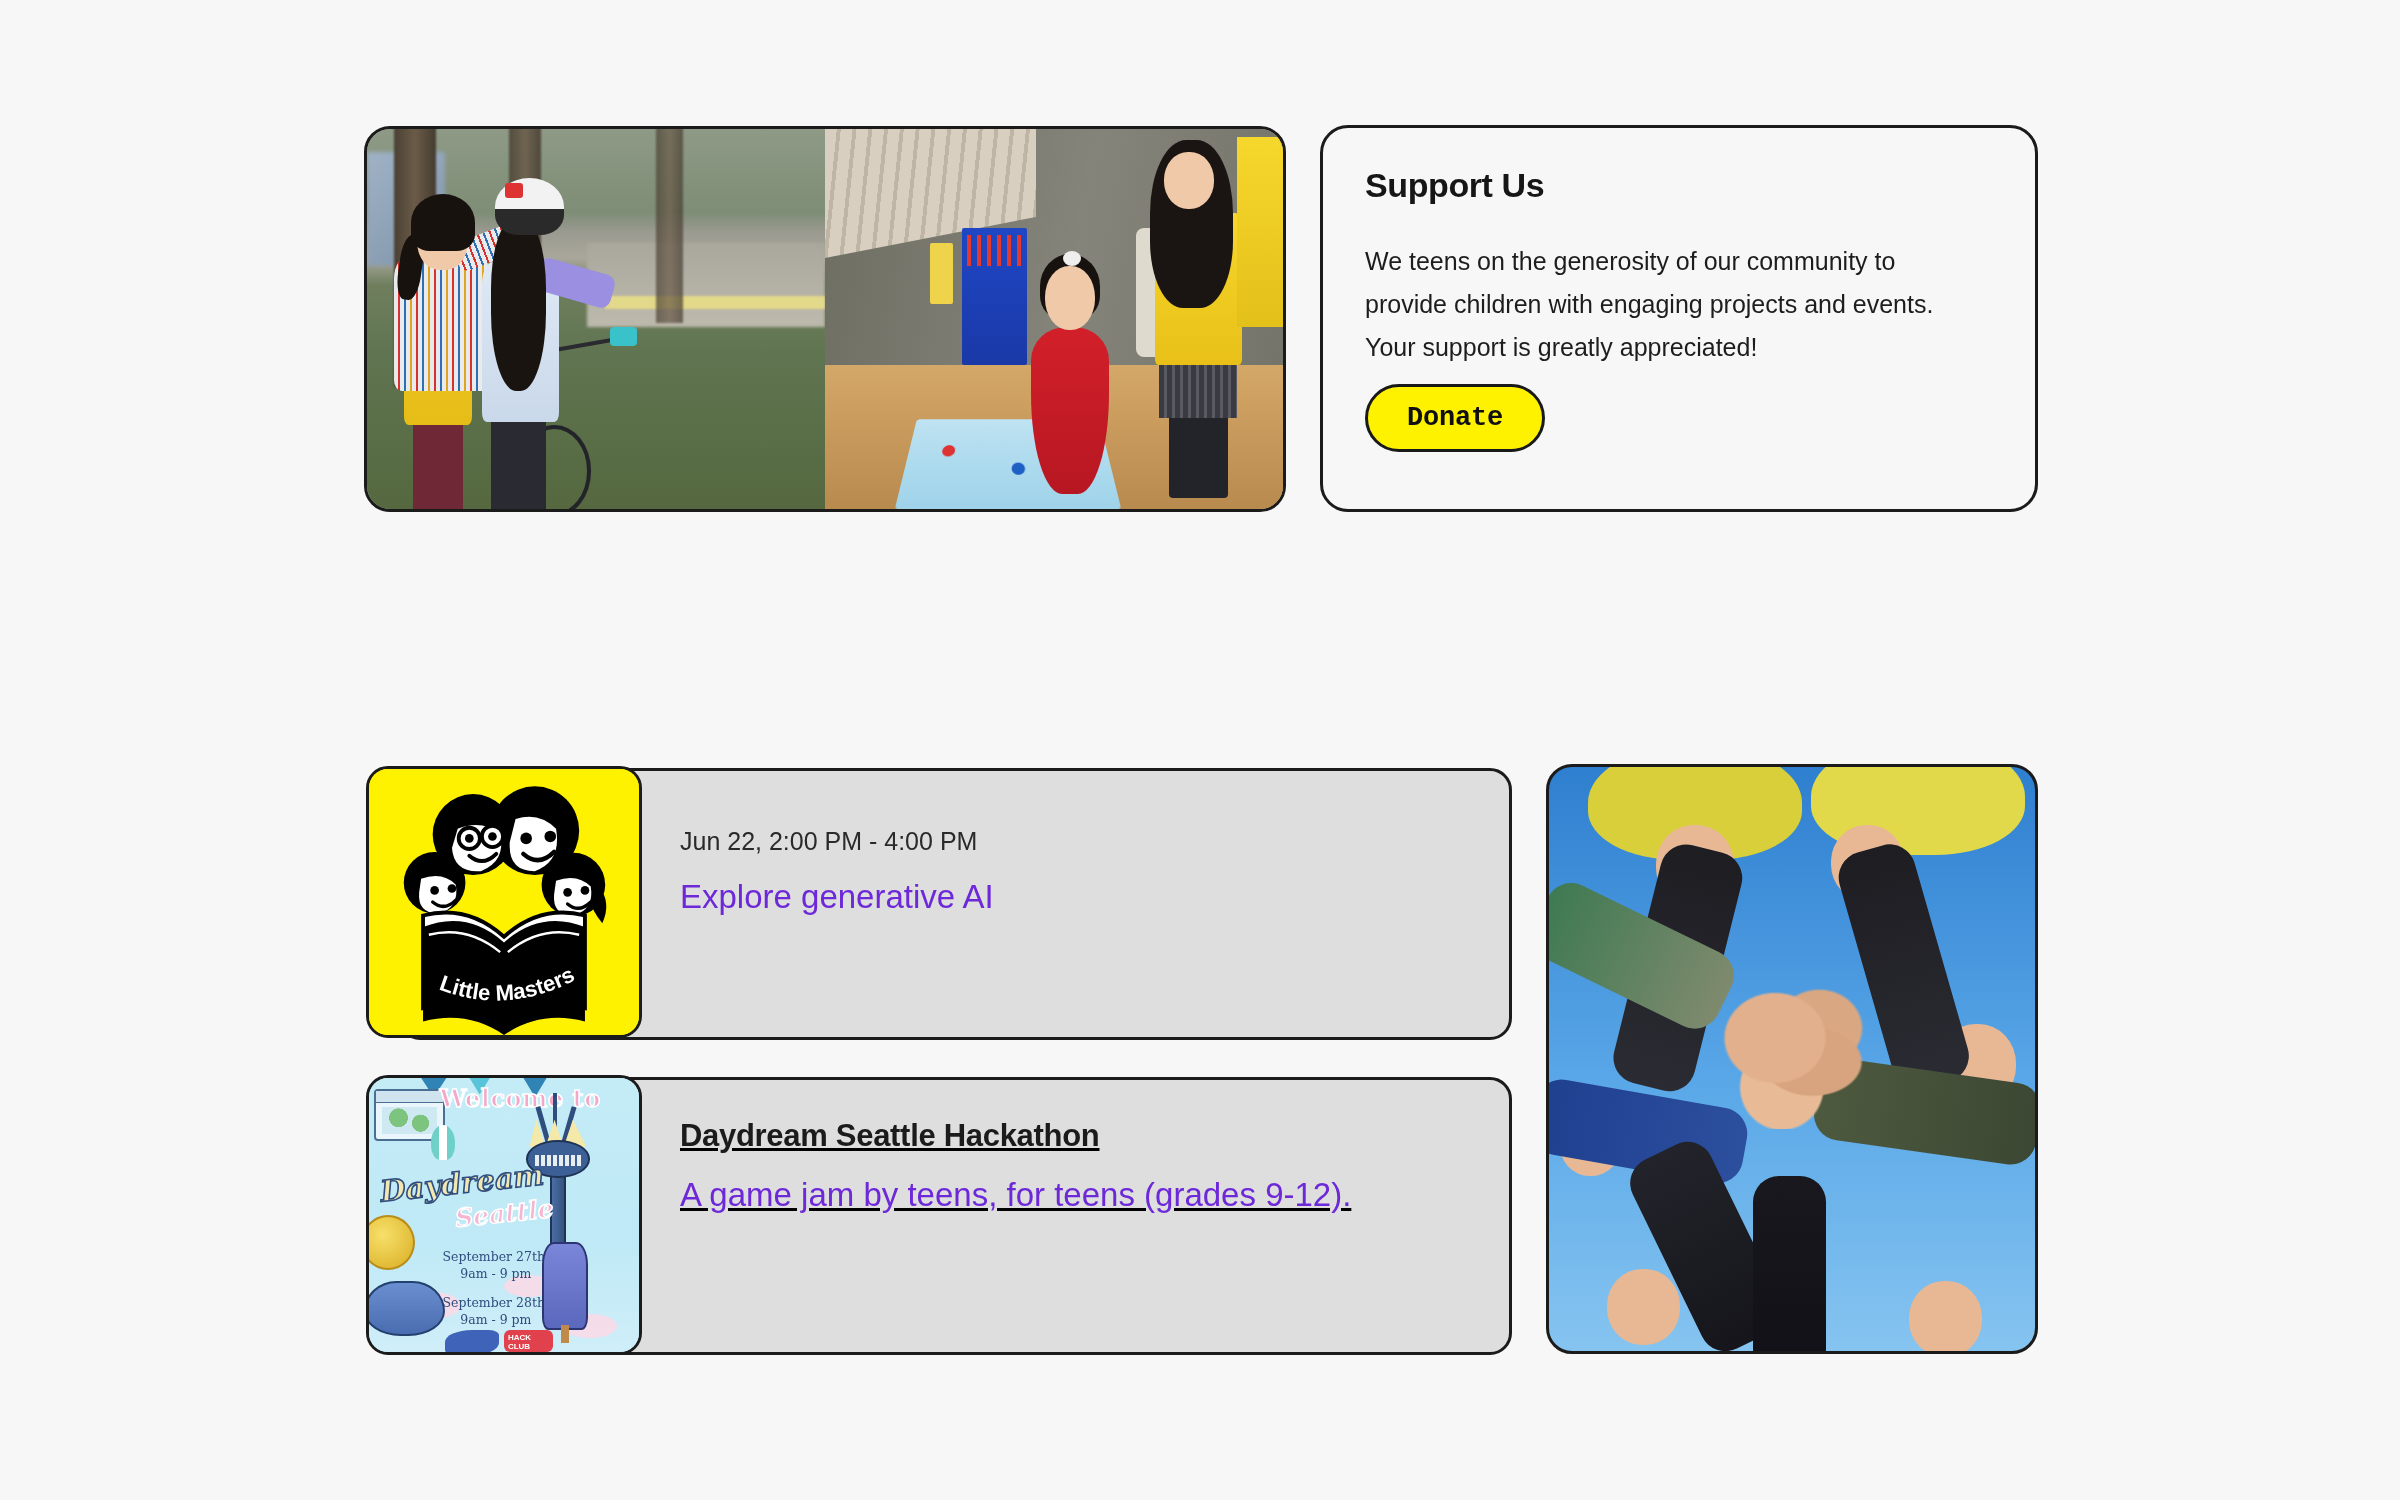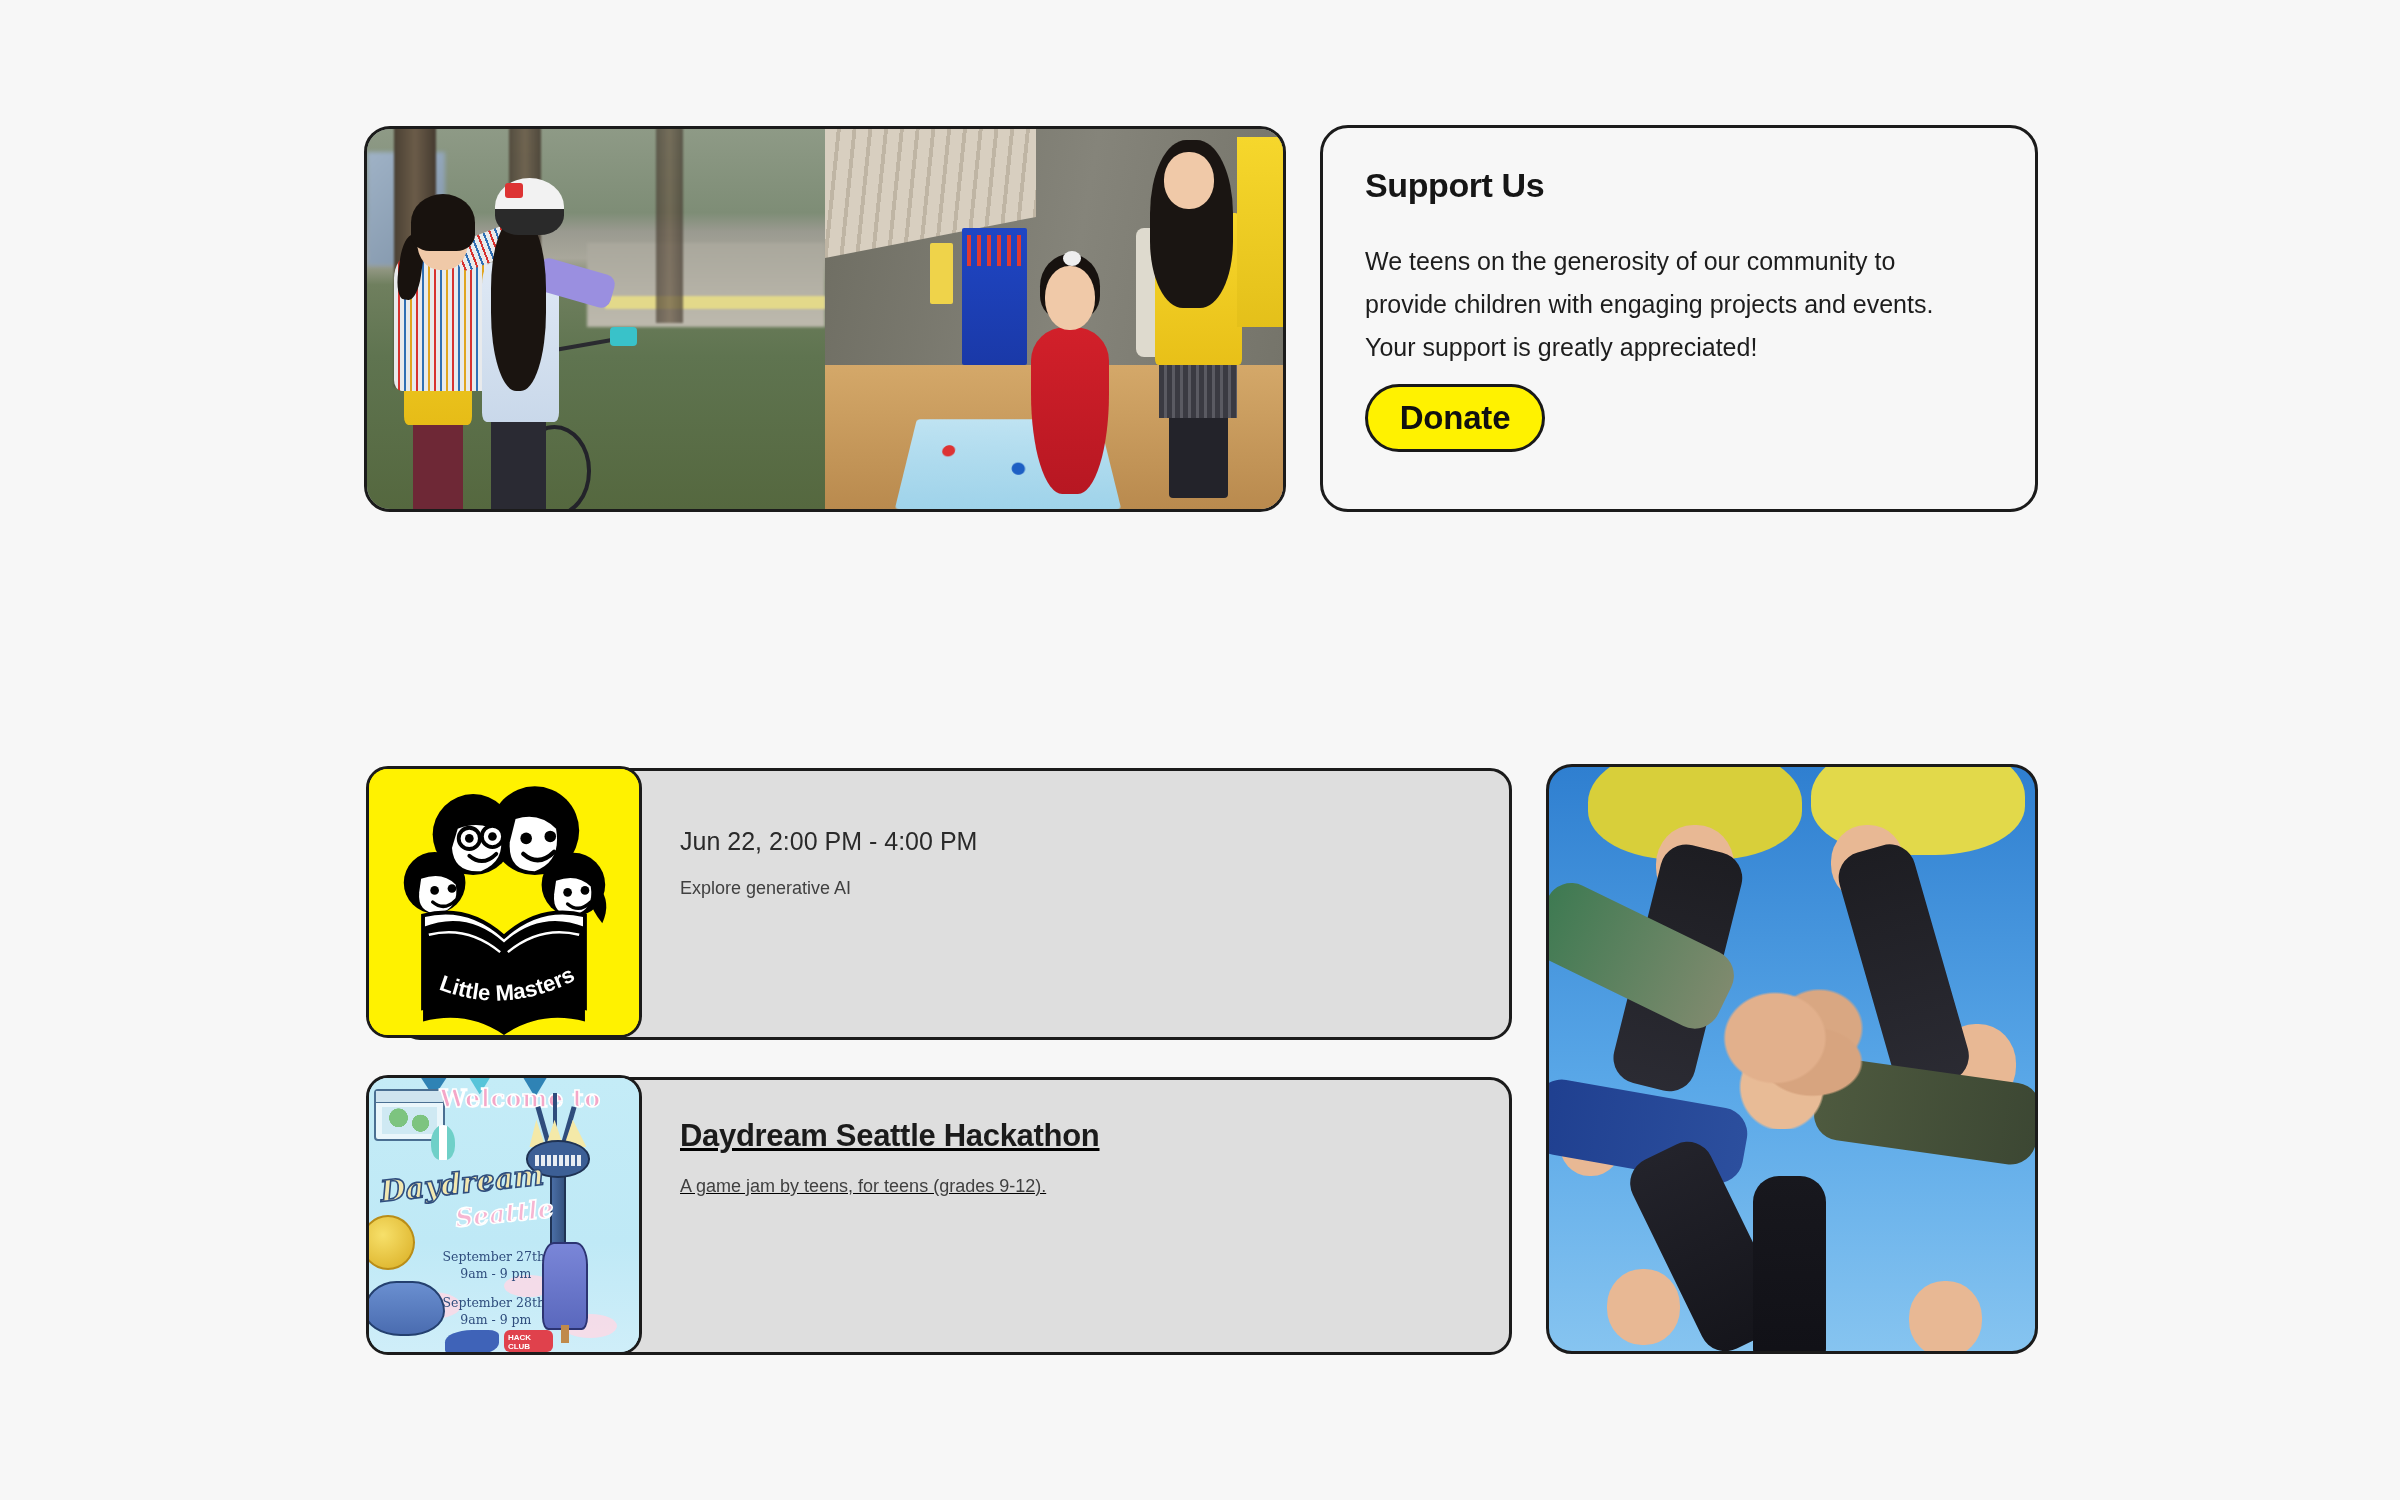--- a/index.html
+++ b/index.html
@@ -189,22 +189,22 @@
     line-height: 43px;
     color: #1d1d1d;
   }
   .donate-btn {
     position: absolute;
     left: 42px; top: 256px;
     width: 180px; height: 68px;
     background: #fff200;
     border: 3.5px solid #191919;
     border-radius: 40px;
-    font-family: Liberation Sans, sans-serif;
-    font-size: 33px;
+    font-family: Liberation Mono, monospace;
+    font-size: 27px;
     font-weight: 700;
     color: #101010;
     cursor: pointer;
     display: flex; align-items: center; justify-content: center;
     letter-spacing: -0.2px;
   }
 
   
   .section-heading {
     position: absolute;
@@ -246,21 +246,21 @@
   .event-text.c2 { top: 1118px; text-decoration: underline; }
 
   .event-title {
     font-size: 31px; font-weight: 700; color: #1b1b1b;
     letter-spacing: -0.3px; white-space: nowrap;
   }
   .event-date {
     font-size: 25px; color: #2a2a2a; margin-top: 22px;
   }
   .event-desc {
-    font-size: 18px; color: #404040; margin-top: 22px;
+    font-size: 33px; color: #6d28d9; margin-top: 22px;
   }
 
   
   .lmc { position: relative; width: 100%; height: 100%; }
 
   
   .poster { position: relative; width: 100%; height: 100%;
     background: linear-gradient(#c4ecf7 0%, #bfe9f6 60%, #cfeef9 100%);
     overflow: hidden; }
   .p-welcome {

